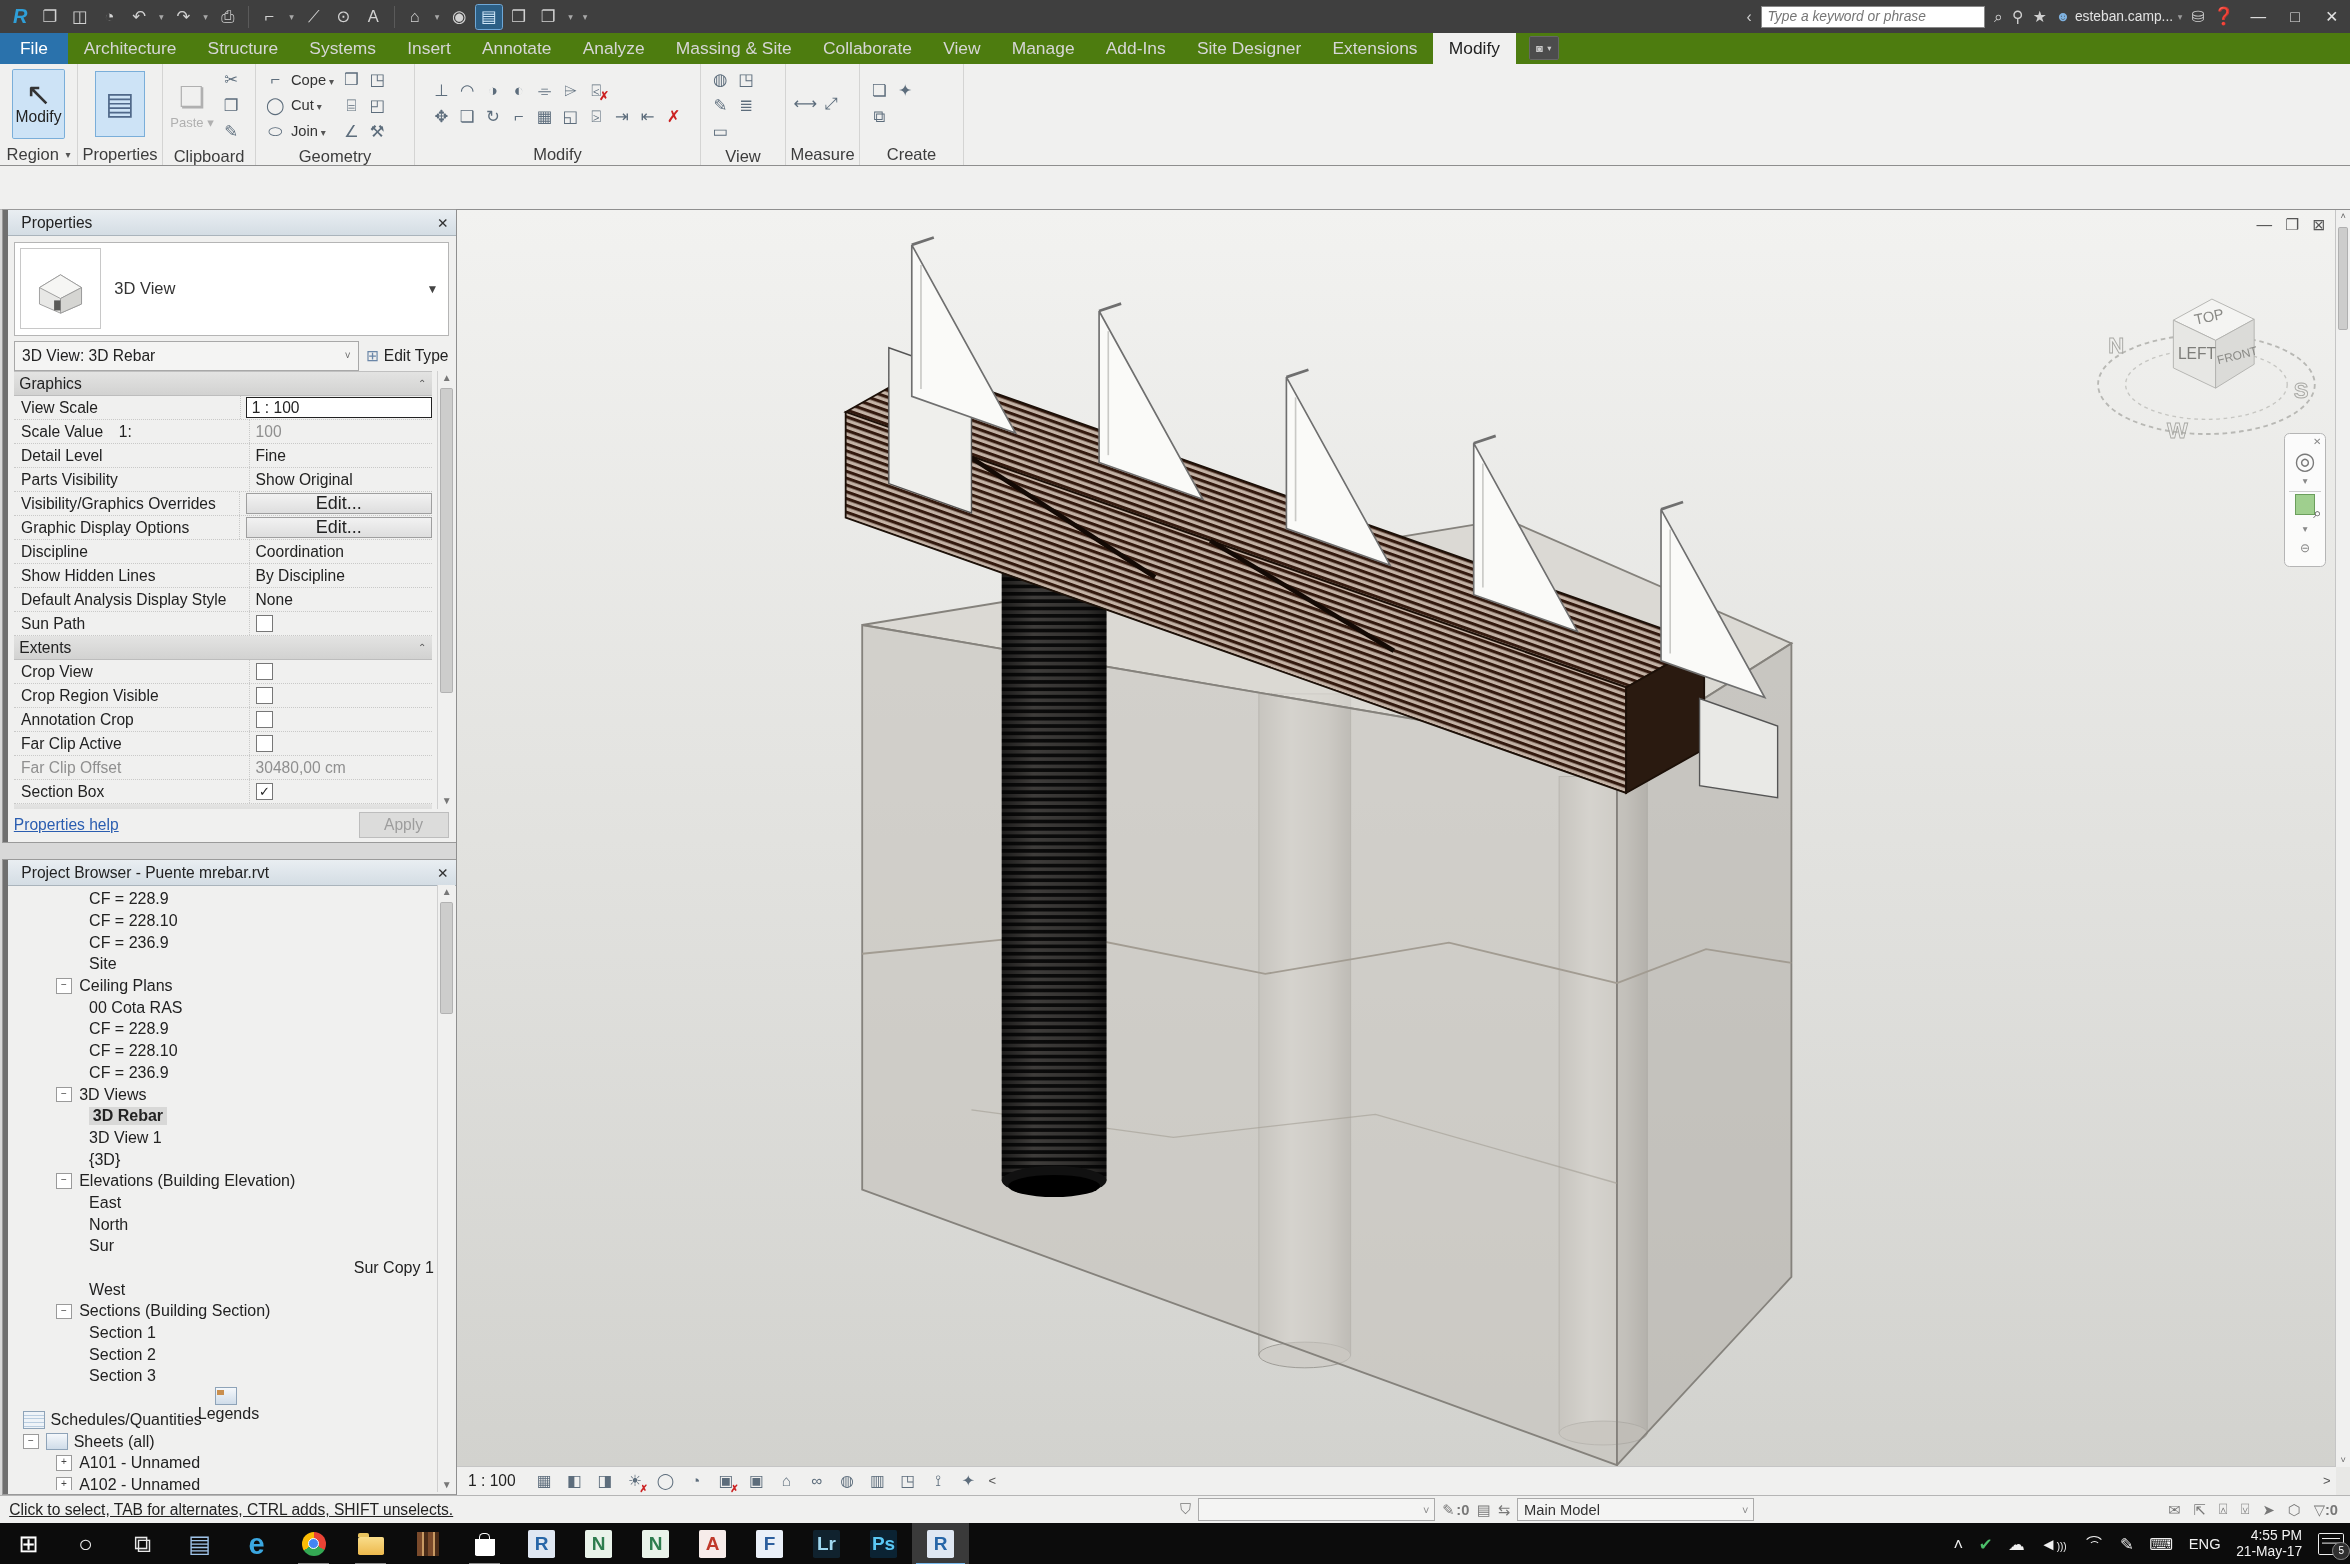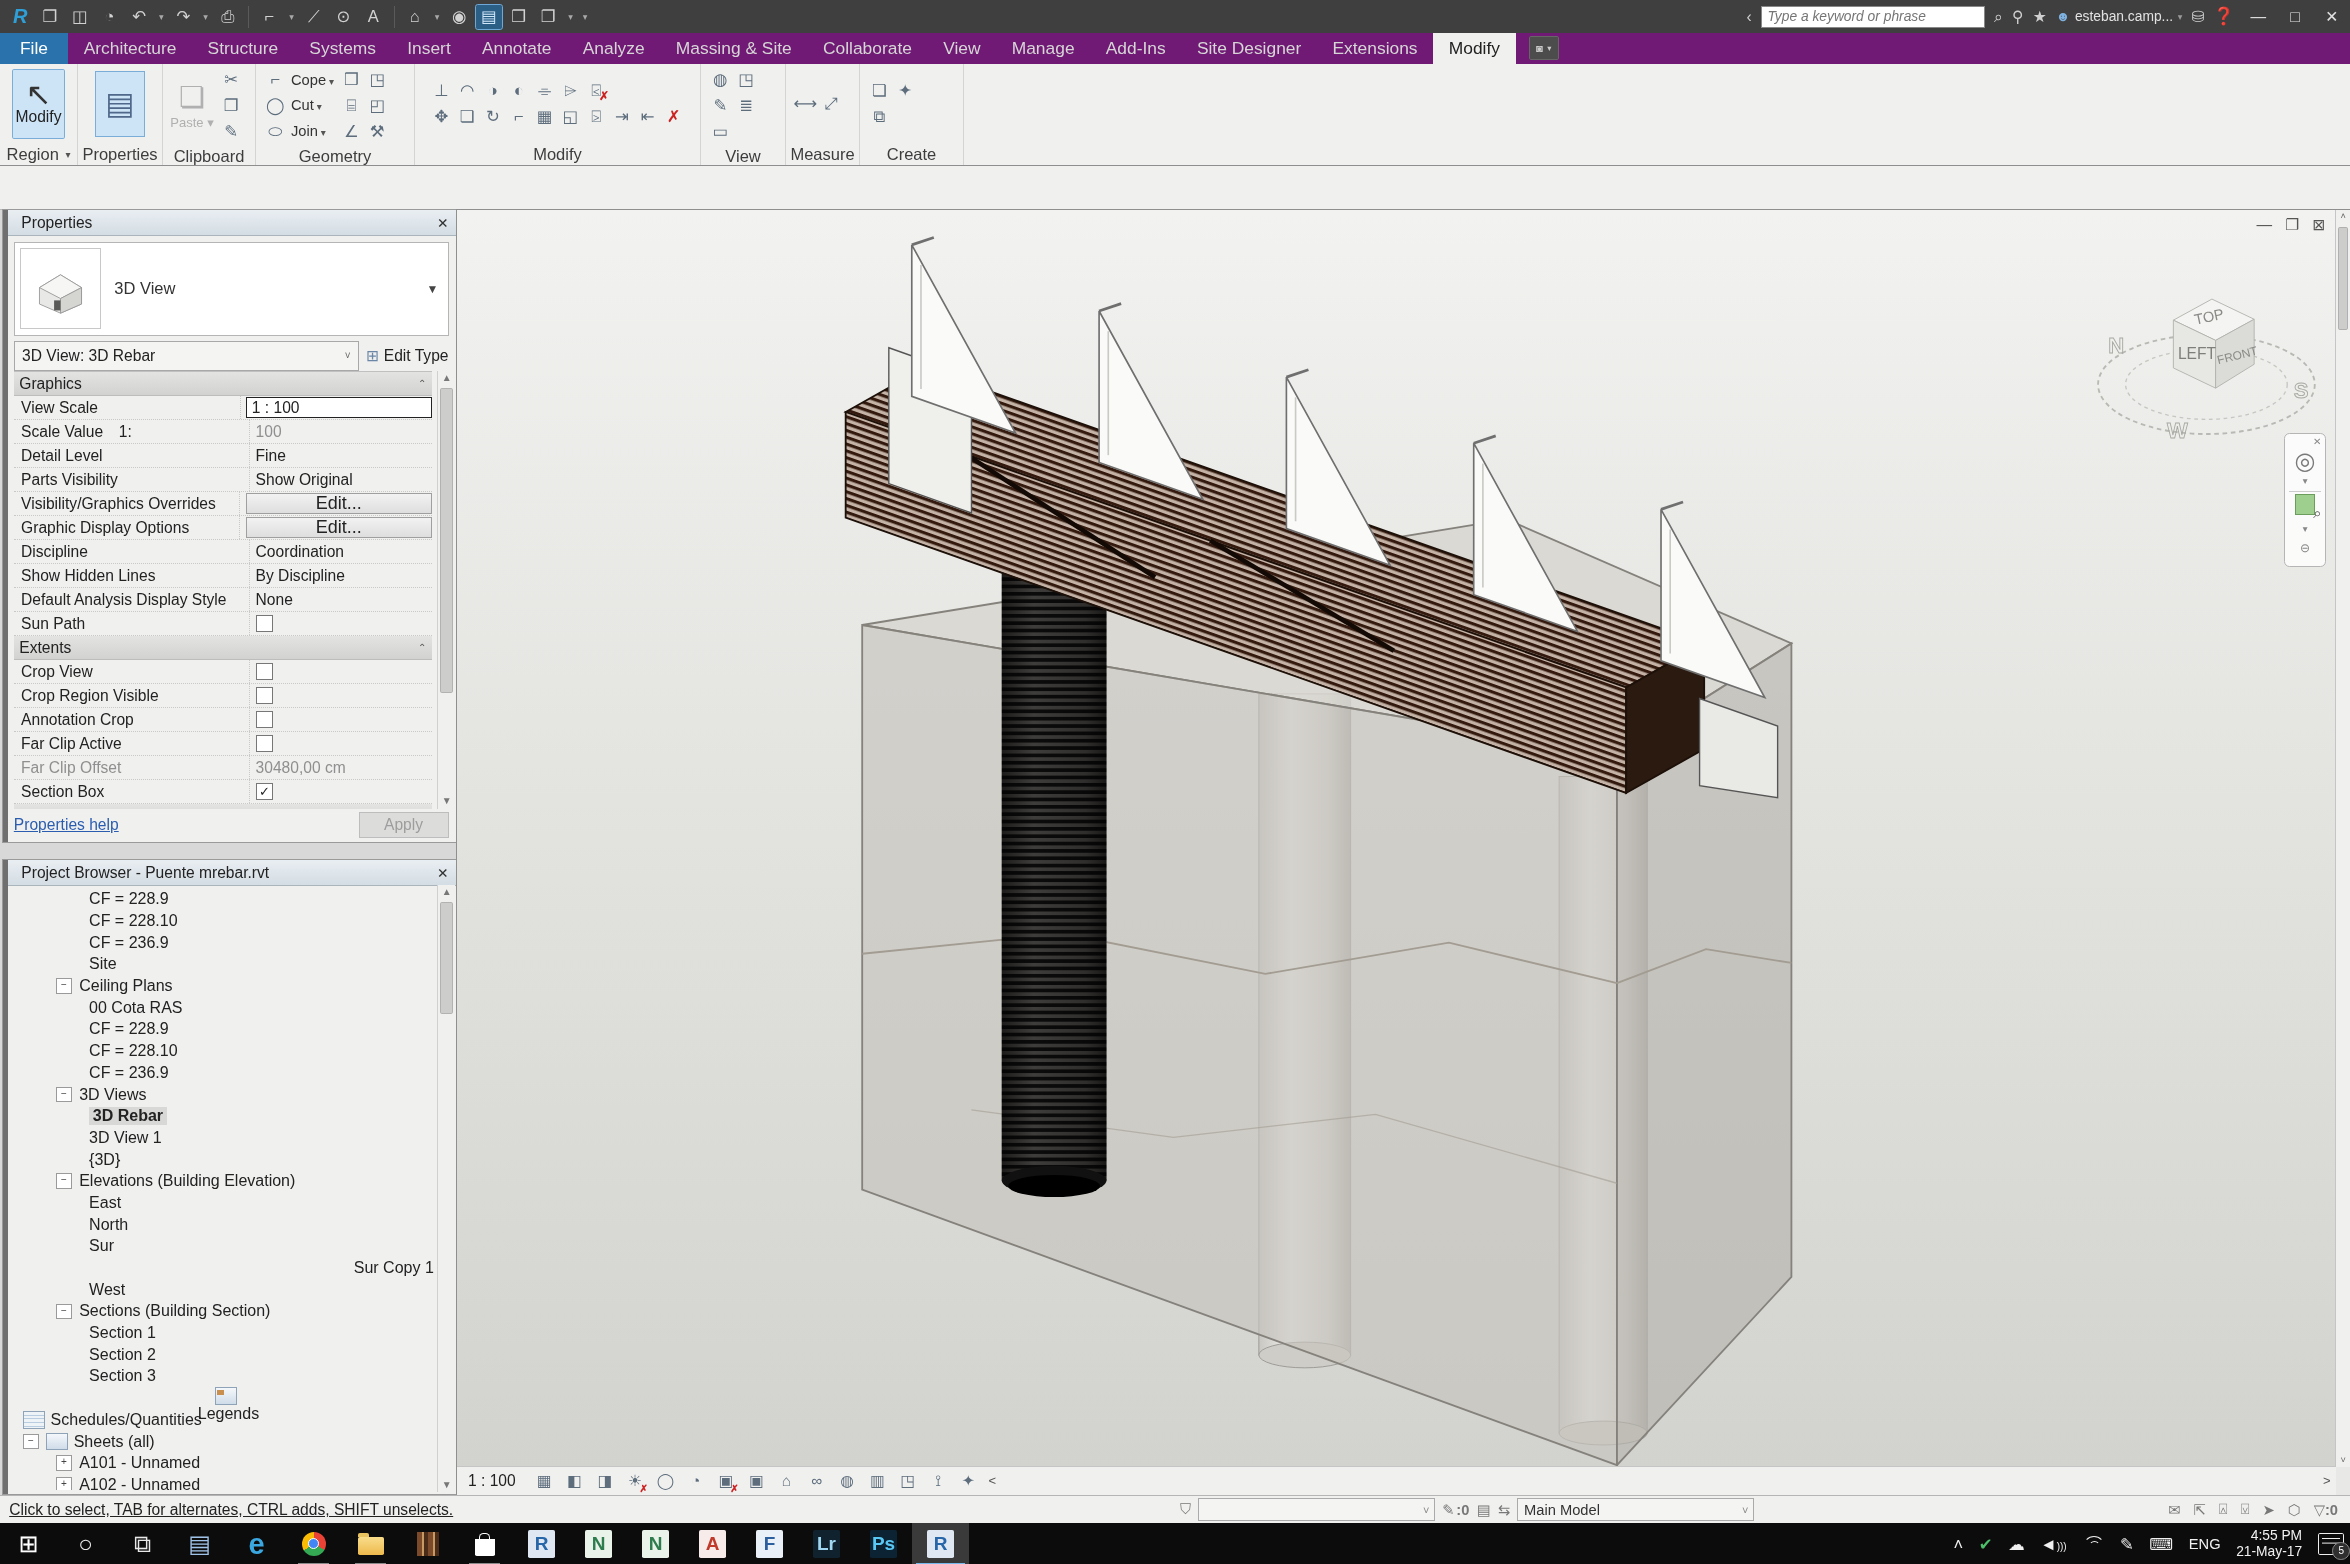--- a/index.html
+++ b/index.html
@@ -14,21 +14,21 @@
   .qat .qi.hl{background:#2c5f86;outline:0.9px solid #6ea8d8;color:#cfe6f8;}
   .qat .sep{width:0.9px;height:22px;background:#5a5a5a;margin:0 3.7px;}
   .tb-title{position:absolute;left:0;right:0;text-align:center;font-size:16.5px;color:#d8d8d8;pointer-events:none;}
   .tb-right{position:absolute;right:5.5px;top:0;height:33px;display:flex;align-items:center;gap:9.2px;}
   .tb-search{width:211px;height:20px;background:#fff;border:0.9px solid #888;font-style:italic;
     font-size:13.8px;color:#777;padding:0 5.5px;font-family:"Liberation Sans",sans-serif;}
   .tb-ic{font-size:15.6px;color:#cfcfcf;}
   .tb-user{display:flex;align-items:center;gap:4.6px;font-size:13.8px;color:#e2e2e2;}
   .winbtn{font-size:15.6px;color:#e0e0e0;width:27.5px;text-align:center;}
   
-  .tabbar{position:absolute;left:0;top:33px;width:2351px;height:31px;background:#701a75;
+  .tabbar{position:absolute;left:0;top:33px;width:2351px;height:31px;background:#4d7c0f;
     display:flex;align-items:flex-end;}
   .rtab{height:31px;display:flex;align-items:center;padding:0 15.6px;font-size:17.4px;color:#d6d6d6;}
   .rtab.file{background:#2a72ac;color:#fff;padding:0 20px;}
   .rtab.active{background:#f0f0ef;color:#222;}
   .tab-extra{height:22px;margin:0 0 3.7px 13px;background:#4c4c4c;border:0.9px solid #666;border-radius:1.8px;
     color:#ccc;font-size:11px;display:flex;align-items:center;padding:0 6.4px;gap:4.6px;}
   
   .ribbon{position:absolute;left:0;top:64px;width:2351px;height:101px;background:#f0f0ef;
     border-bottom:0.9px solid #8e8e8e;display:flex;}
   .panel{display:flex;flex-direction:column;border-right:0.9px solid #d4d4d3;}

